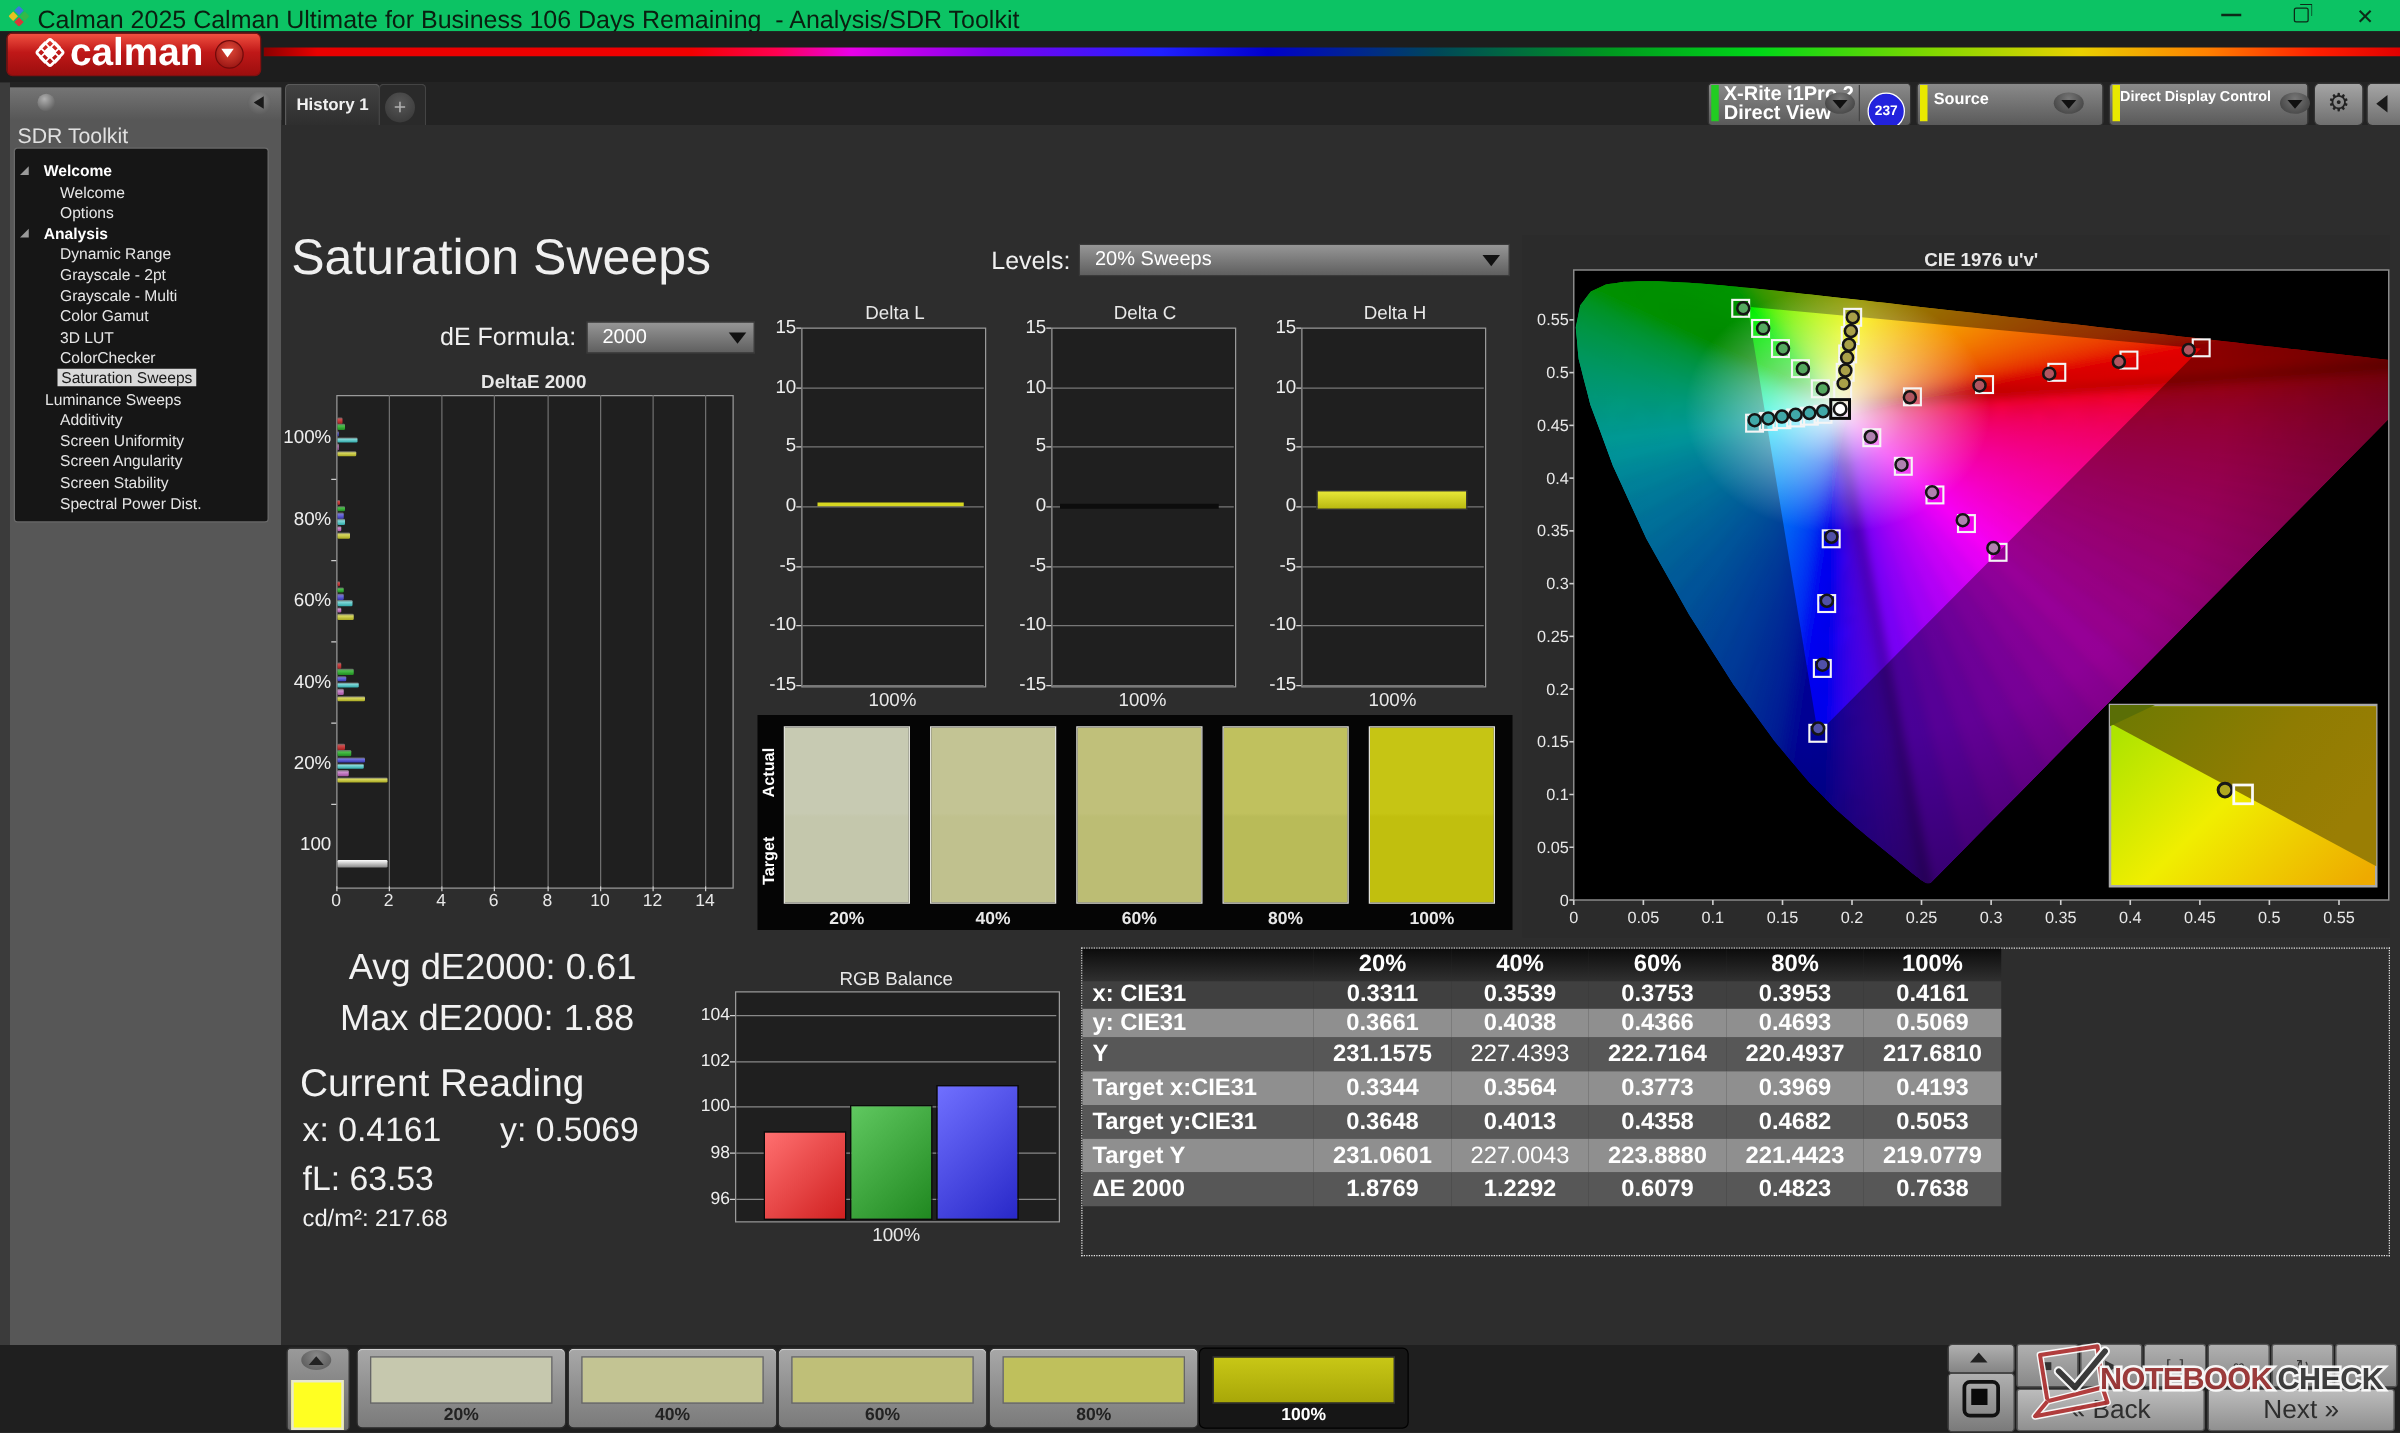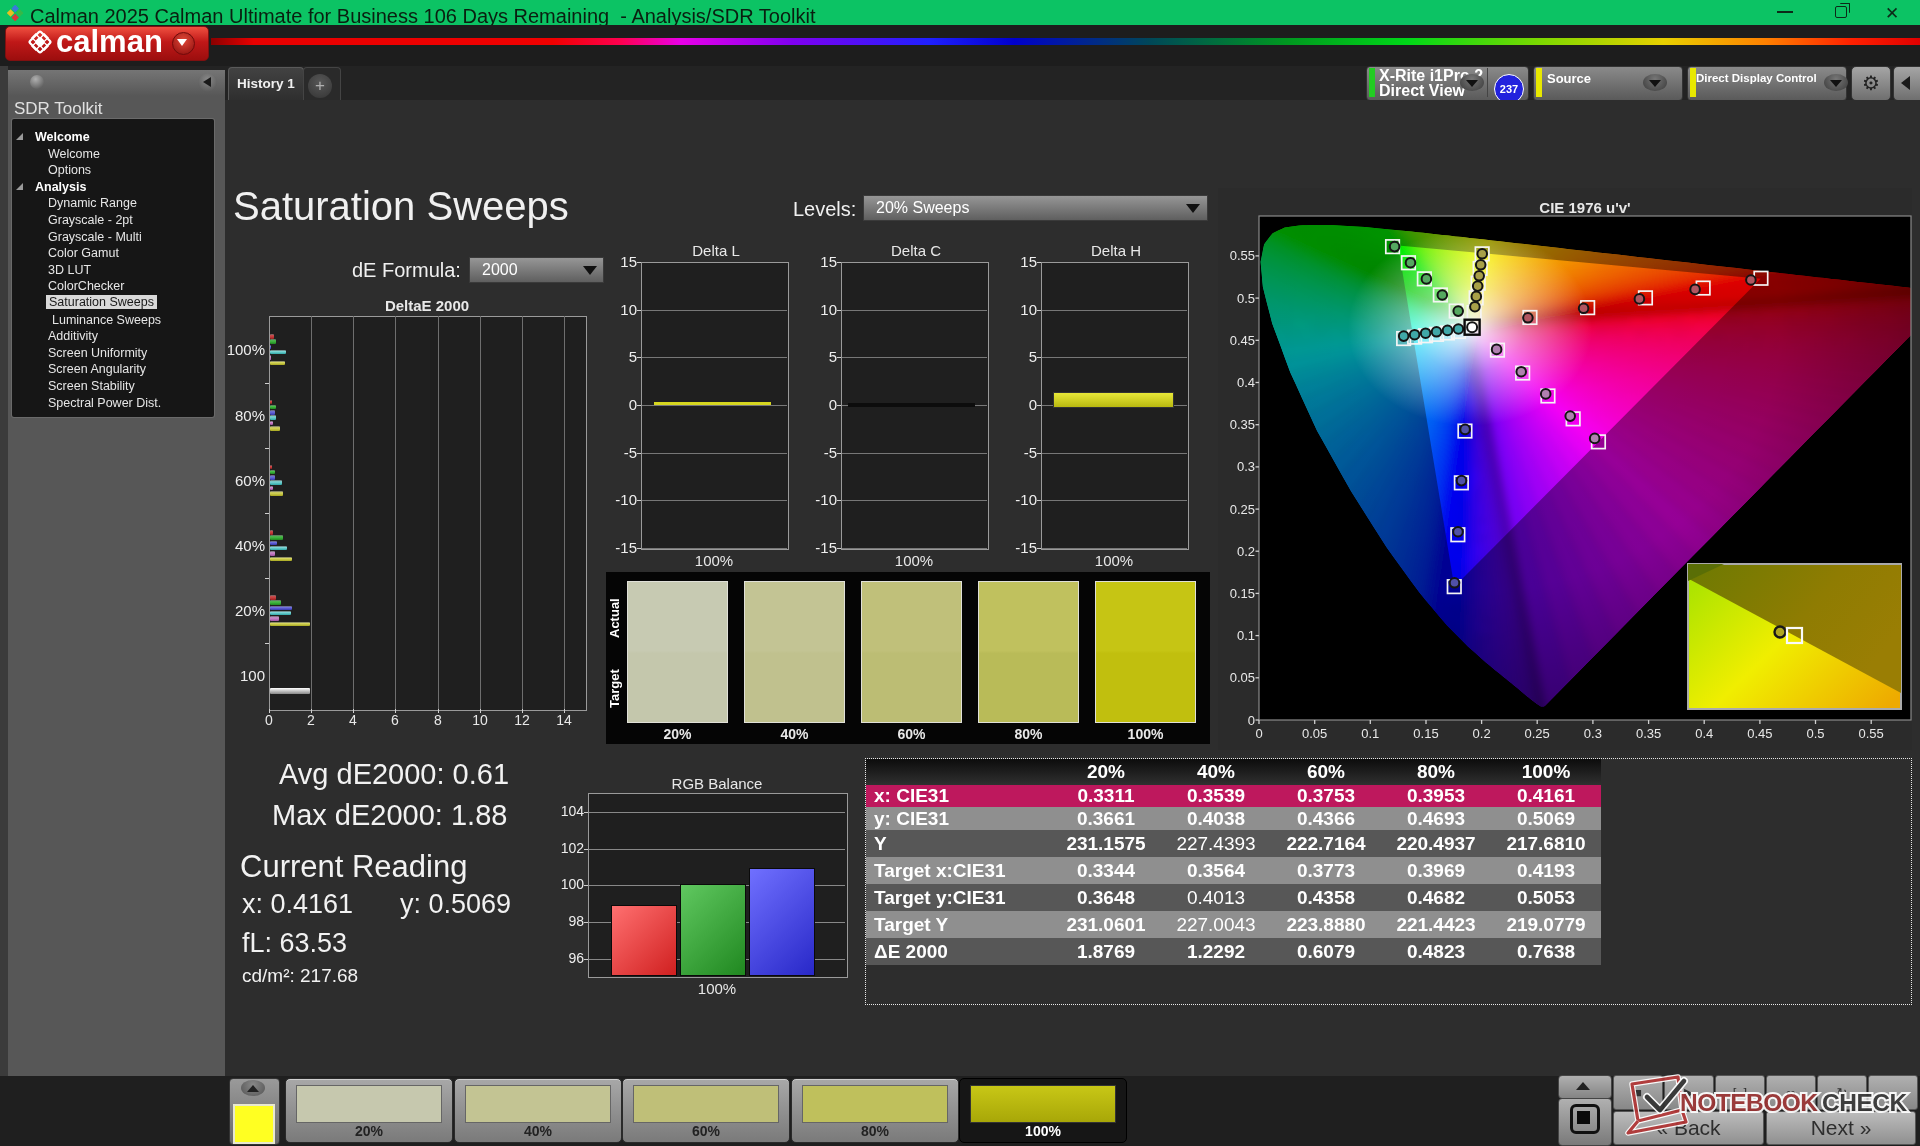--- a/index.html
+++ b/index.html
@@ -86,21 +86,21 @@
 <div style="position:absolute;left:48px;top:163.2px;color:#e6e6e6">Options</div>
 <div style="position:absolute;left:16px;top:182.8px;width:0;height:0;border-left:7px solid transparent;border-bottom:7px solid #9a9a9a"></div>
 <div style="position:absolute;left:35px;top:179.8px;font-weight:bold;color:#fff">Analysis</div>
 <div style="position:absolute;left:48px;top:196.4px;color:#e6e6e6">Dynamic Range</div>
 <div style="position:absolute;left:48px;top:213.0px;color:#e6e6e6">Grayscale - 2pt</div>
 <div style="position:absolute;left:48px;top:229.6px;color:#e6e6e6">Grayscale - Multi</div>
 <div style="position:absolute;left:48px;top:246.2px;color:#e6e6e6">Color Gamut</div>
 <div style="position:absolute;left:48px;top:262.8px;color:#e6e6e6">3D LUT</div>
 <div style="position:absolute;left:48px;top:279.4px;color:#e6e6e6">ColorChecker</div>
 <div style="position:absolute;left:46px;top:295.0px;background:#d9d9d9;color:#1a1a1a;padding:0 3px">Saturation Sweeps</div>
-<div style="position:absolute;left:52px;top:312.6px;color:#e6e6e6">Luminance Sweeps</div>
+<div style="position:absolute;left:36px;top:312.6px;color:#e6e6e6">Luminance Sweeps</div>
 <div style="position:absolute;left:48px;top:329.2px;color:#e6e6e6">Additivity</div>
 <div style="position:absolute;left:48px;top:345.8px;color:#e6e6e6">Screen Uniformity</div>
 <div style="position:absolute;left:48px;top:362.4px;color:#e6e6e6">Screen Angularity</div>
 <div style="position:absolute;left:48px;top:379.0px;color:#e6e6e6">Screen Stability</div>
 <div style="position:absolute;left:48px;top:395.6px;color:#e6e6e6">Spectral Power Dist.</div>
 </div>
 
 <div style="position:absolute;left:225px;top:100px;width:1695px;height:976px;background:#2d2d2d"></div>
 
 <div style="position:absolute;left:233px;top:184px;font-size:40px;color:#f0f0f0">Saturation Sweeps</div>
@@ -722,21 +722,21 @@
       </colgroup>
 <tbody>
         <tr style="background:linear-gradient(#0c0c0c,#303030);height:26px">
           <td></td>
           <td class="tc">20%</td>
           <td class="tc">40%</td>
           <td class="tc">60%</td>
           <td class="tc">80%</td>
           <td class="tc">100%</td>
         </tr>
-        <tr style="background:#be185d;height:21px">
+        <tr style="background:#404040;height:21px">
           <td class="tl">x: CIE31</td>
           <td class="tc" style="font-weight:600">0.3311</td>
           <td class="tc" style="font-weight:600">0.3539</td>
           <td class="tc" style="font-weight:600">0.3753</td>
           <td class="tc" style="font-weight:600">0.3953</td>
           <td class="tc" style="font-weight:600">0.4161</td>
         </tr>
 <tr style="background:#8f8f8f;height:23px">
           <td class="tl">y: CIE31</td>
           <td class="tc" style="font-weight:600">0.3661</td>
@@ -757,21 +757,21 @@
           <td class="tl">Target x:CIE31</td>
           <td class="tc" style="font-weight:600">0.3344</td>
           <td class="tc" style="font-weight:600">0.3564</td>
           <td class="tc" style="font-weight:600">0.3773</td>
           <td class="tc" style="font-weight:600">0.3969</td>
           <td class="tc" style="font-weight:600">0.4193</td>
         </tr>
 <tr style="background:#575757;height:27px">
           <td class="tl">Target y:CIE31</td>
           <td class="tc" style="font-weight:600">0.3648</td>
-          <td class="tc" style="font-weight:400">0.4013</td>
+          <td class="tc" style="font-weight:700">0.4013</td>
           <td class="tc" style="font-weight:600">0.4358</td>
           <td class="tc" style="font-weight:600">0.4682</td>
           <td class="tc" style="font-weight:600">0.5053</td>
         </tr>
 <tr style="background:#8f8f8f;height:27px">
           <td class="tl">Target Y</td>
           <td class="tc" style="font-weight:600">231.0601</td>
           <td class="tc" style="font-weight:400">227.0043</td>
           <td class="tc" style="font-weight:600">223.8880</td>
           <td class="tc" style="font-weight:600">221.4423</td>

